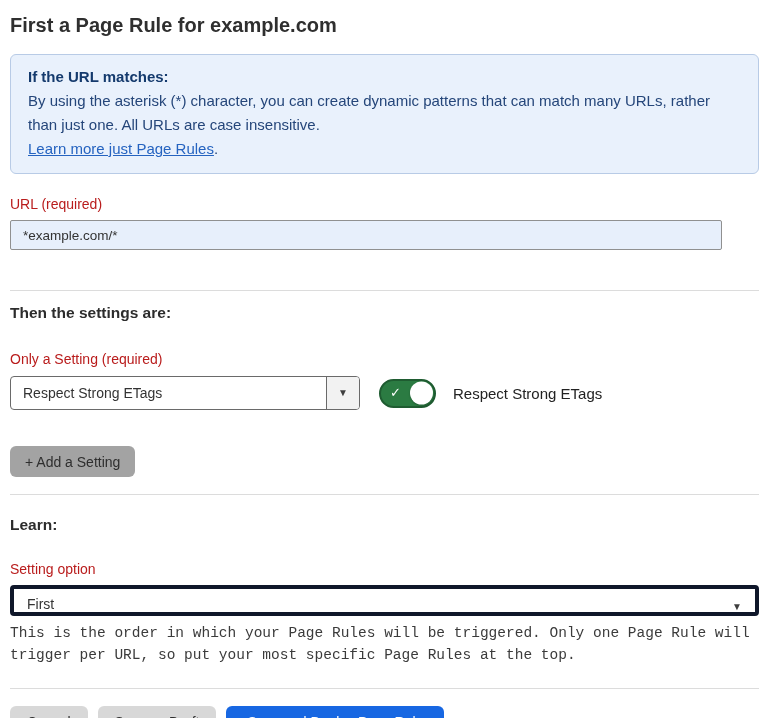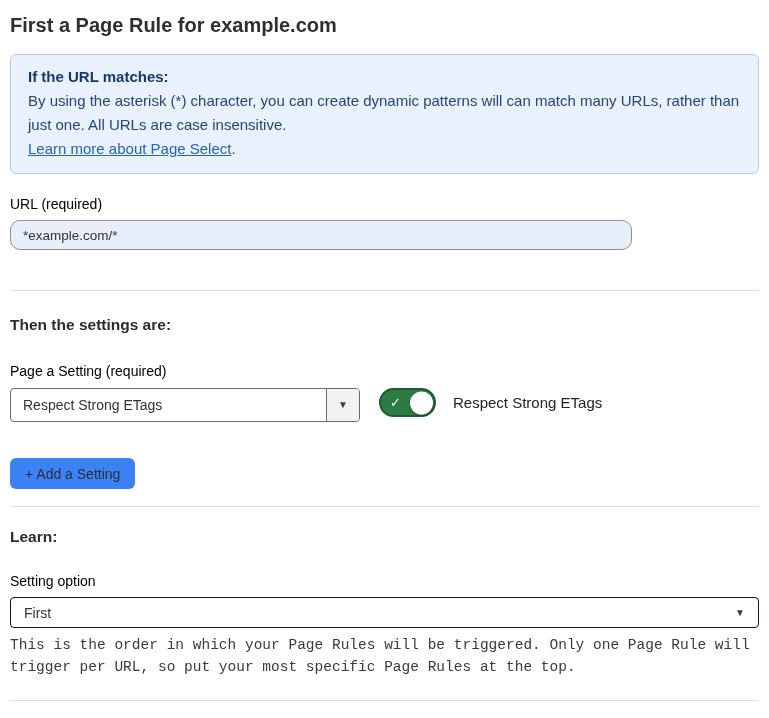--- a/index.html
+++ b/index.html
@@ -35,33 +35,33 @@
     color: #143a6d;
   }
   .info-box a.info-link {
     color: #2563c0;
     text-decoration: underline;
     cursor: pointer;
   }
 
   .field-label {
     font-size: 14px;
-    color: #000000;
+    color: #b91c1c;
     line-height: 18px;
   }
   .url-label { margin-top: 21px; }
 
   .url-input {
     display: block;
     margin-top: 7px;
-    width: 622px;
+    width: 712px;
     height: 30px;
     background: #e7effb;
     border: 1px solid #909090;
-    border-radius: 10px;
+    border-radius: 2px;
     padding: 0 12px;
     font-family: "Liberation Sans", "DejaVu Sans", sans-serif;
     font-size: 13.5px;
     color: #333333;
     outline: none;
   }
 
   .divider {
     border: none;
     border-top: 1px solid #dcdcdc;
@@ -70,27 +70,27 @@
   .divider-1 { margin-top: 40px; }
   .divider-2 { margin-top: 17px; }
   .divider-3 { margin-top: 22px; }
 
   .section-heading {
     font-size: 15.5px;
     font-weight: 700;
     color: #2c2c2c;
     line-height: 20px;
   }
-  .settings-heading { margin-top: 24px; }
+  .settings-heading { margin-top: 12px; }
   .pick-label { margin-top: 27px; }
 
   .settings-row {
     margin-top: 8px;
     display: flex;
-    align-items: flex-start;
+    align-items: center;
   }
 
   .setting-select {
     display: flex;
     width: 350px;
     height: 34px;
     border: 1px solid #6a6a6a;
     border-radius: 4px;
     background: #ffffff;
     cursor: pointer;
@@ -155,43 +155,43 @@
   }
   .toggle-label {
     margin-left: 17px;
     font-size: 15px;
     color: #222222;
   }
 
   .add-setting-btn {
     margin-top: 36px;
     display: inline-block;
-    background: #3b82f6;
+    background: #a3a3a3;
     border: none;
     border-radius: 6px;
     padding: 0 15px;
     height: 31px;
     font-family: "Liberation Sans", "DejaVu Sans", sans-serif;
     font-size: 14px;
     color: #2e2e2e;
     cursor: pointer;
   }
 
   .order-heading { margin-top: 20px; }
   .order-select-label { margin-top: 25px; }
 
   .order-select {
     margin-top: 7px;
     width: 749px;
     height: 31px;
-    border: 1px solid #0f172a;
+    border: 4px solid #0f172a;
     border-radius: 4px;
     background: #ffffff;
     display: flex;
-    align-items: center;
+    align-items: flex-end;
     justify-content: space-between;
     padding: 0 13px;
     cursor: pointer;
   }
   .order-select .select-value {
     font-size: 14px;
     color: #333333;
   }
 
   .order-help {
@@ -233,32 +233,32 @@
 </style>
 </head>
 <body>
 
 <div class="container">
 
   <h1 class="page-title">First a Page Rule for example.com</h1>
 
   <div class="info-box">
     <div class="info-heading">If the URL matches:</div>
-    <div>By using the asterisk (*) character, you can create dynamic patterns will can match many URLs, rather than just one. All URLs are case insensitive.</div>
-    <div><a class="info-link">Learn more about Page Select</a><span>.</span></div>
+    <div>By using the asterisk (*) character, you can create dynamic patterns that can match many URLs, rather than just one. All URLs are case insensitive.</div>
+    <div><a class="info-link">Learn more just Page Rules</a><span>.</span></div>
   </div>
 
   <div class="field-label url-label">URL (required)</div>
   <input class="url-input" type="text" value="*example.com/*" style="">
 
   <hr class="divider divider-1">
 
   <div class="section-heading settings-heading">Then the settings are:</div>
 
-  <div class="field-label pick-label">Page a Setting (required)</div>
+  <div class="field-label pick-label">Only a Setting (required)</div>
 
   <div class="settings-row">
     <div class="setting-select">
       <span class="select-value">Respect Strong ETags</span>
       <span class="select-arrow-box">
         <span class="caret-down">▼</span>
       </span>
     </div>
     <div class="toggle-wrap">
       <div class="toggle">

